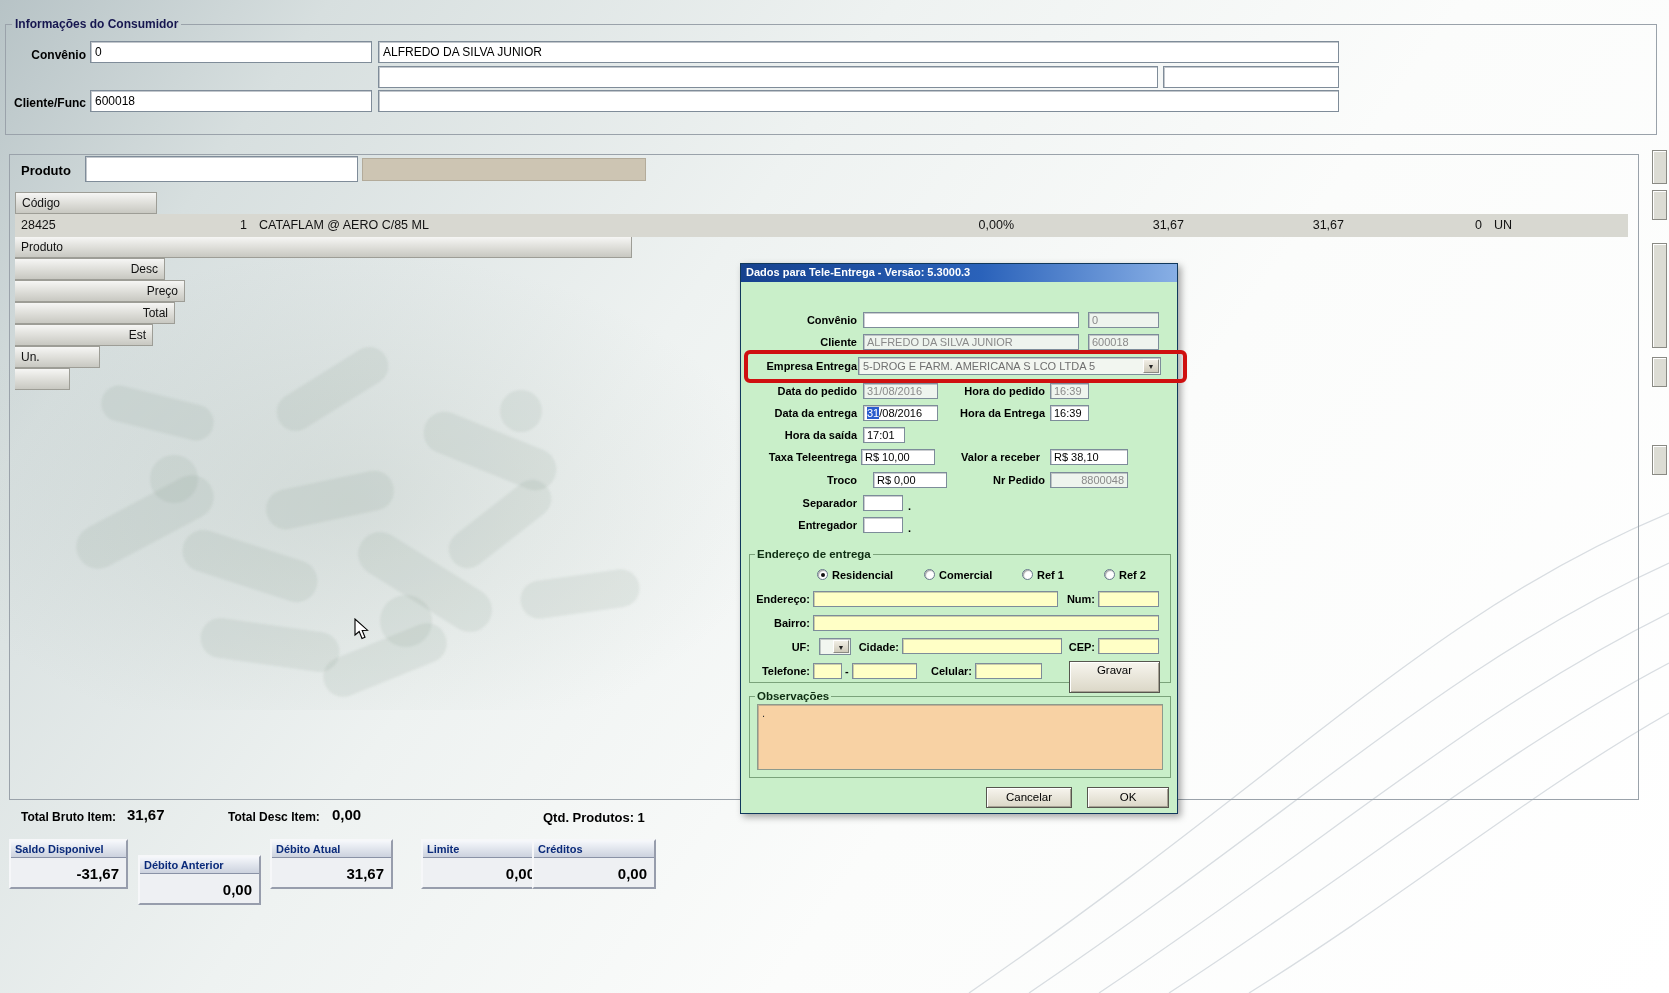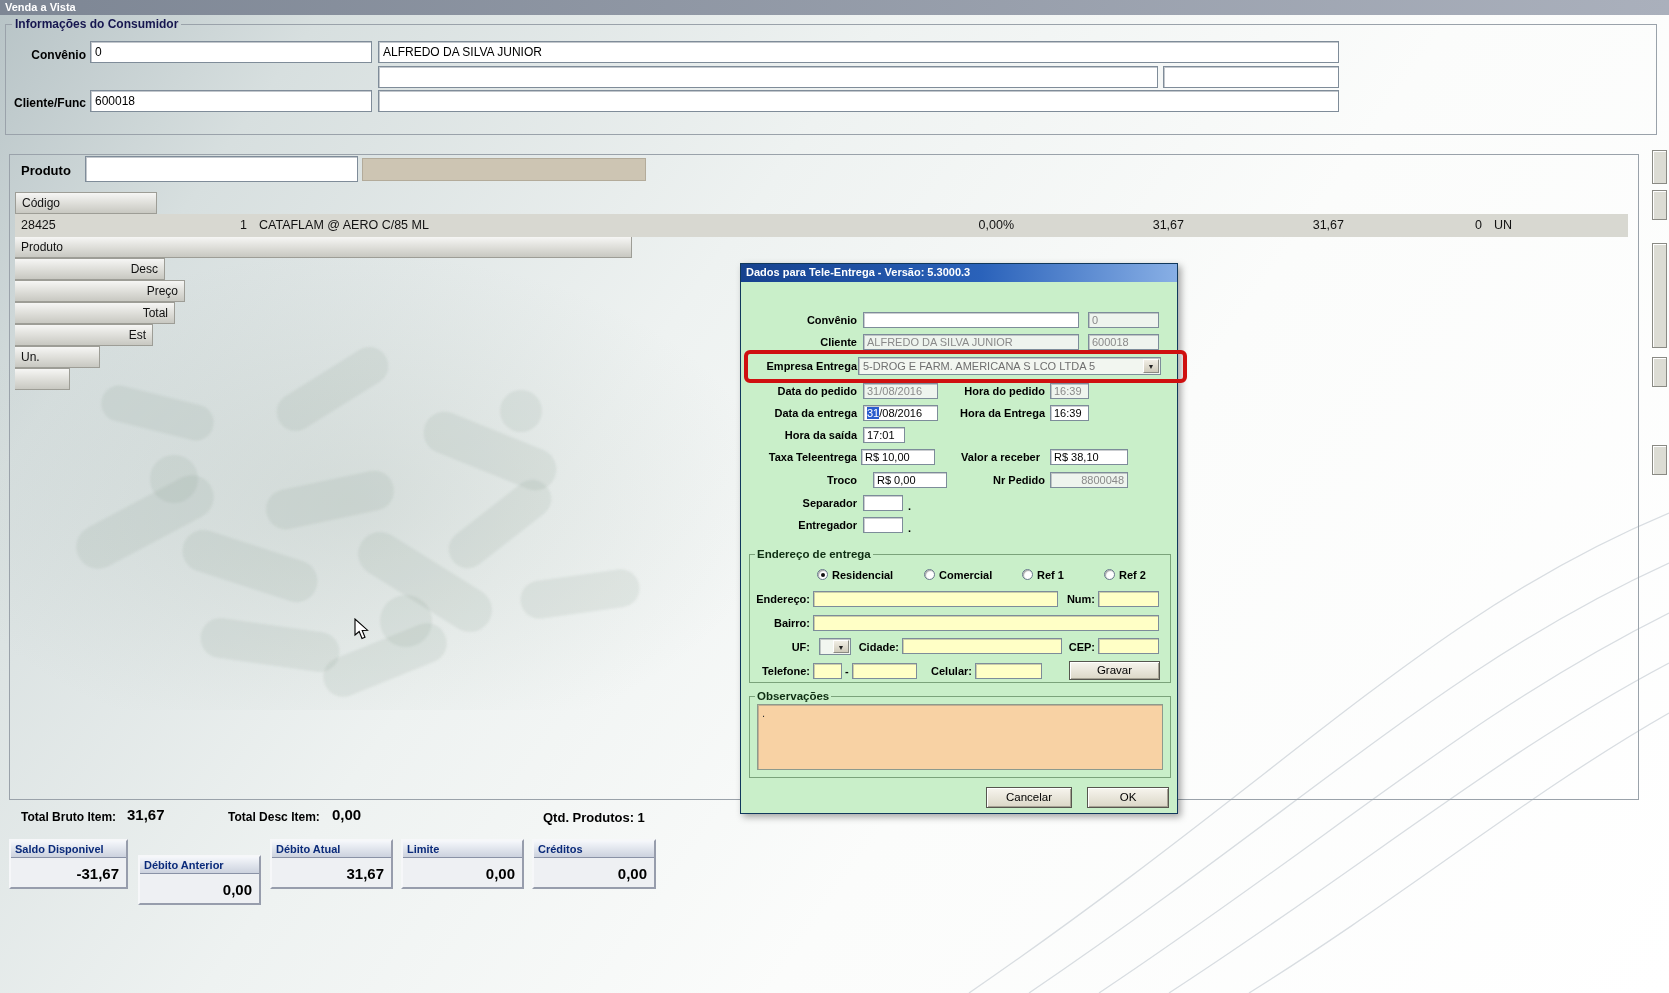--- a/index.html
+++ b/index.html
@@ -82,23 +82,20 @@
     border:1px solid #8a8a84; box-shadow:inset 1px 1px 0 #fff; }
 
   .swirl { position:absolute; right:0; bottom:0; pointer-events:none; }
   .cursor { position:absolute; z-index:50; pointer-events:none; }
 </style>
 </head>
 <body>
 
 <div id="screen">
 
-  <div class="titlebar">
-    <span>Venda a Vista</span>
-  </div>
 
   <div class="blob"></div>
   <div class="wm">
     <div class="cap" style="left:70px;top:500px;width:150px;height:44px;transform:rotate(-28deg);"></div>
     <div class="cap" style="left:180px;top:545px;width:140px;height:42px;transform:rotate(18deg);"></div>
     <div class="cap" style="left:265px;top:480px;width:130px;height:40px;transform:rotate(-12deg);"></div>
     <div class="cap" style="left:350px;top:560px;width:150px;height:44px;transform:rotate(32deg);"></div>
     <div class="cap" style="left:440px;top:505px;width:120px;height:38px;transform:rotate(-38deg);"></div>
     <div class="cap" style="left:200px;top:625px;width:140px;height:40px;transform:rotate(8deg);"></div>
     <div class="cap" style="left:320px;top:640px;width:130px;height:40px;transform:rotate(-22deg);"></div>
@@ -173,21 +170,21 @@
     <div class="panel-v">-31,67</div>
   </div>
   <div class="panel" style="left:138px;width:123px;margin-top:16px;">
     <div class="panel-h">Débito Anterior</div>
     <div class="panel-v">0,00</div>
   </div>
   <div class="panel" style="left:270px;width:123px;">
     <div class="panel-h">Débito Atual</div>
     <div class="panel-v">31,67</div>
   </div>
-  <div class="panel" style="left:401px;width:123px;">
+  <div class="panel" style="left:421px;width:123px;">
     <div class="panel-h">Limite</div>
     <div class="panel-v">0,00</div>
   </div>
   <div class="panel" style="left:532px;width:124px;">
     <div class="panel-h">Créditos</div>
     <div class="panel-v">0,00</div>
   </div>
 
   <div class="sbtn" style="top:150px;height:34px;"></div>
   <div class="sbtn" style="top:190px;height:30px;"></div>
@@ -276,21 +273,21 @@
     <div class="dtb ytb" style="left:161px;top:374px;width:160px;"></div>
     <div class="dlbl" style="left:318px;top:377px;width:36px;">CEP:</div>
     <div class="dtb ytb" style="left:357px;top:374px;width:61px;"></div>
 
     <div class="dlbl" style="left:4px;top:401px;width:65px;">Telefone:</div>
     <div class="dtb ytb" style="left:72px;top:399px;width:29px;"></div>
     <div class="dot" style="left:104px;top:401px;">-</div>
     <div class="dtb ytb" style="left:111px;top:399px;width:65px;"></div>
     <div class="dlbl" style="left:184px;top:401px;width:47px;">Celular:</div>
     <div class="dtb ytb" style="left:234px;top:399px;width:67px;"></div>
-    <div class="btn" style="left:328px;top:397px;width:91px;height:19px;line-height:17px;">Gravar</div>
+    <div class="btn" style="left:328px;top:397px;width:91px;height:32px;line-height:17px;">Gravar</div>
 
     <fieldset class="dfs" style="left:8px;top:426px;width:422px;height:88px;">
       <legend>Observações</legend>
     </fieldset>
     <div class="obsbox" style="left:16px;top:440px;width:406px;height:66px;">.</div>
 
     <div class="btn" style="left:245px;top:523px;width:86px;height:21px;line-height:19px;">Cancelar</div>
     <div class="btn" style="left:346px;top:523px;width:82px;height:21px;line-height:19px;">OK</div>
   </div>
 

